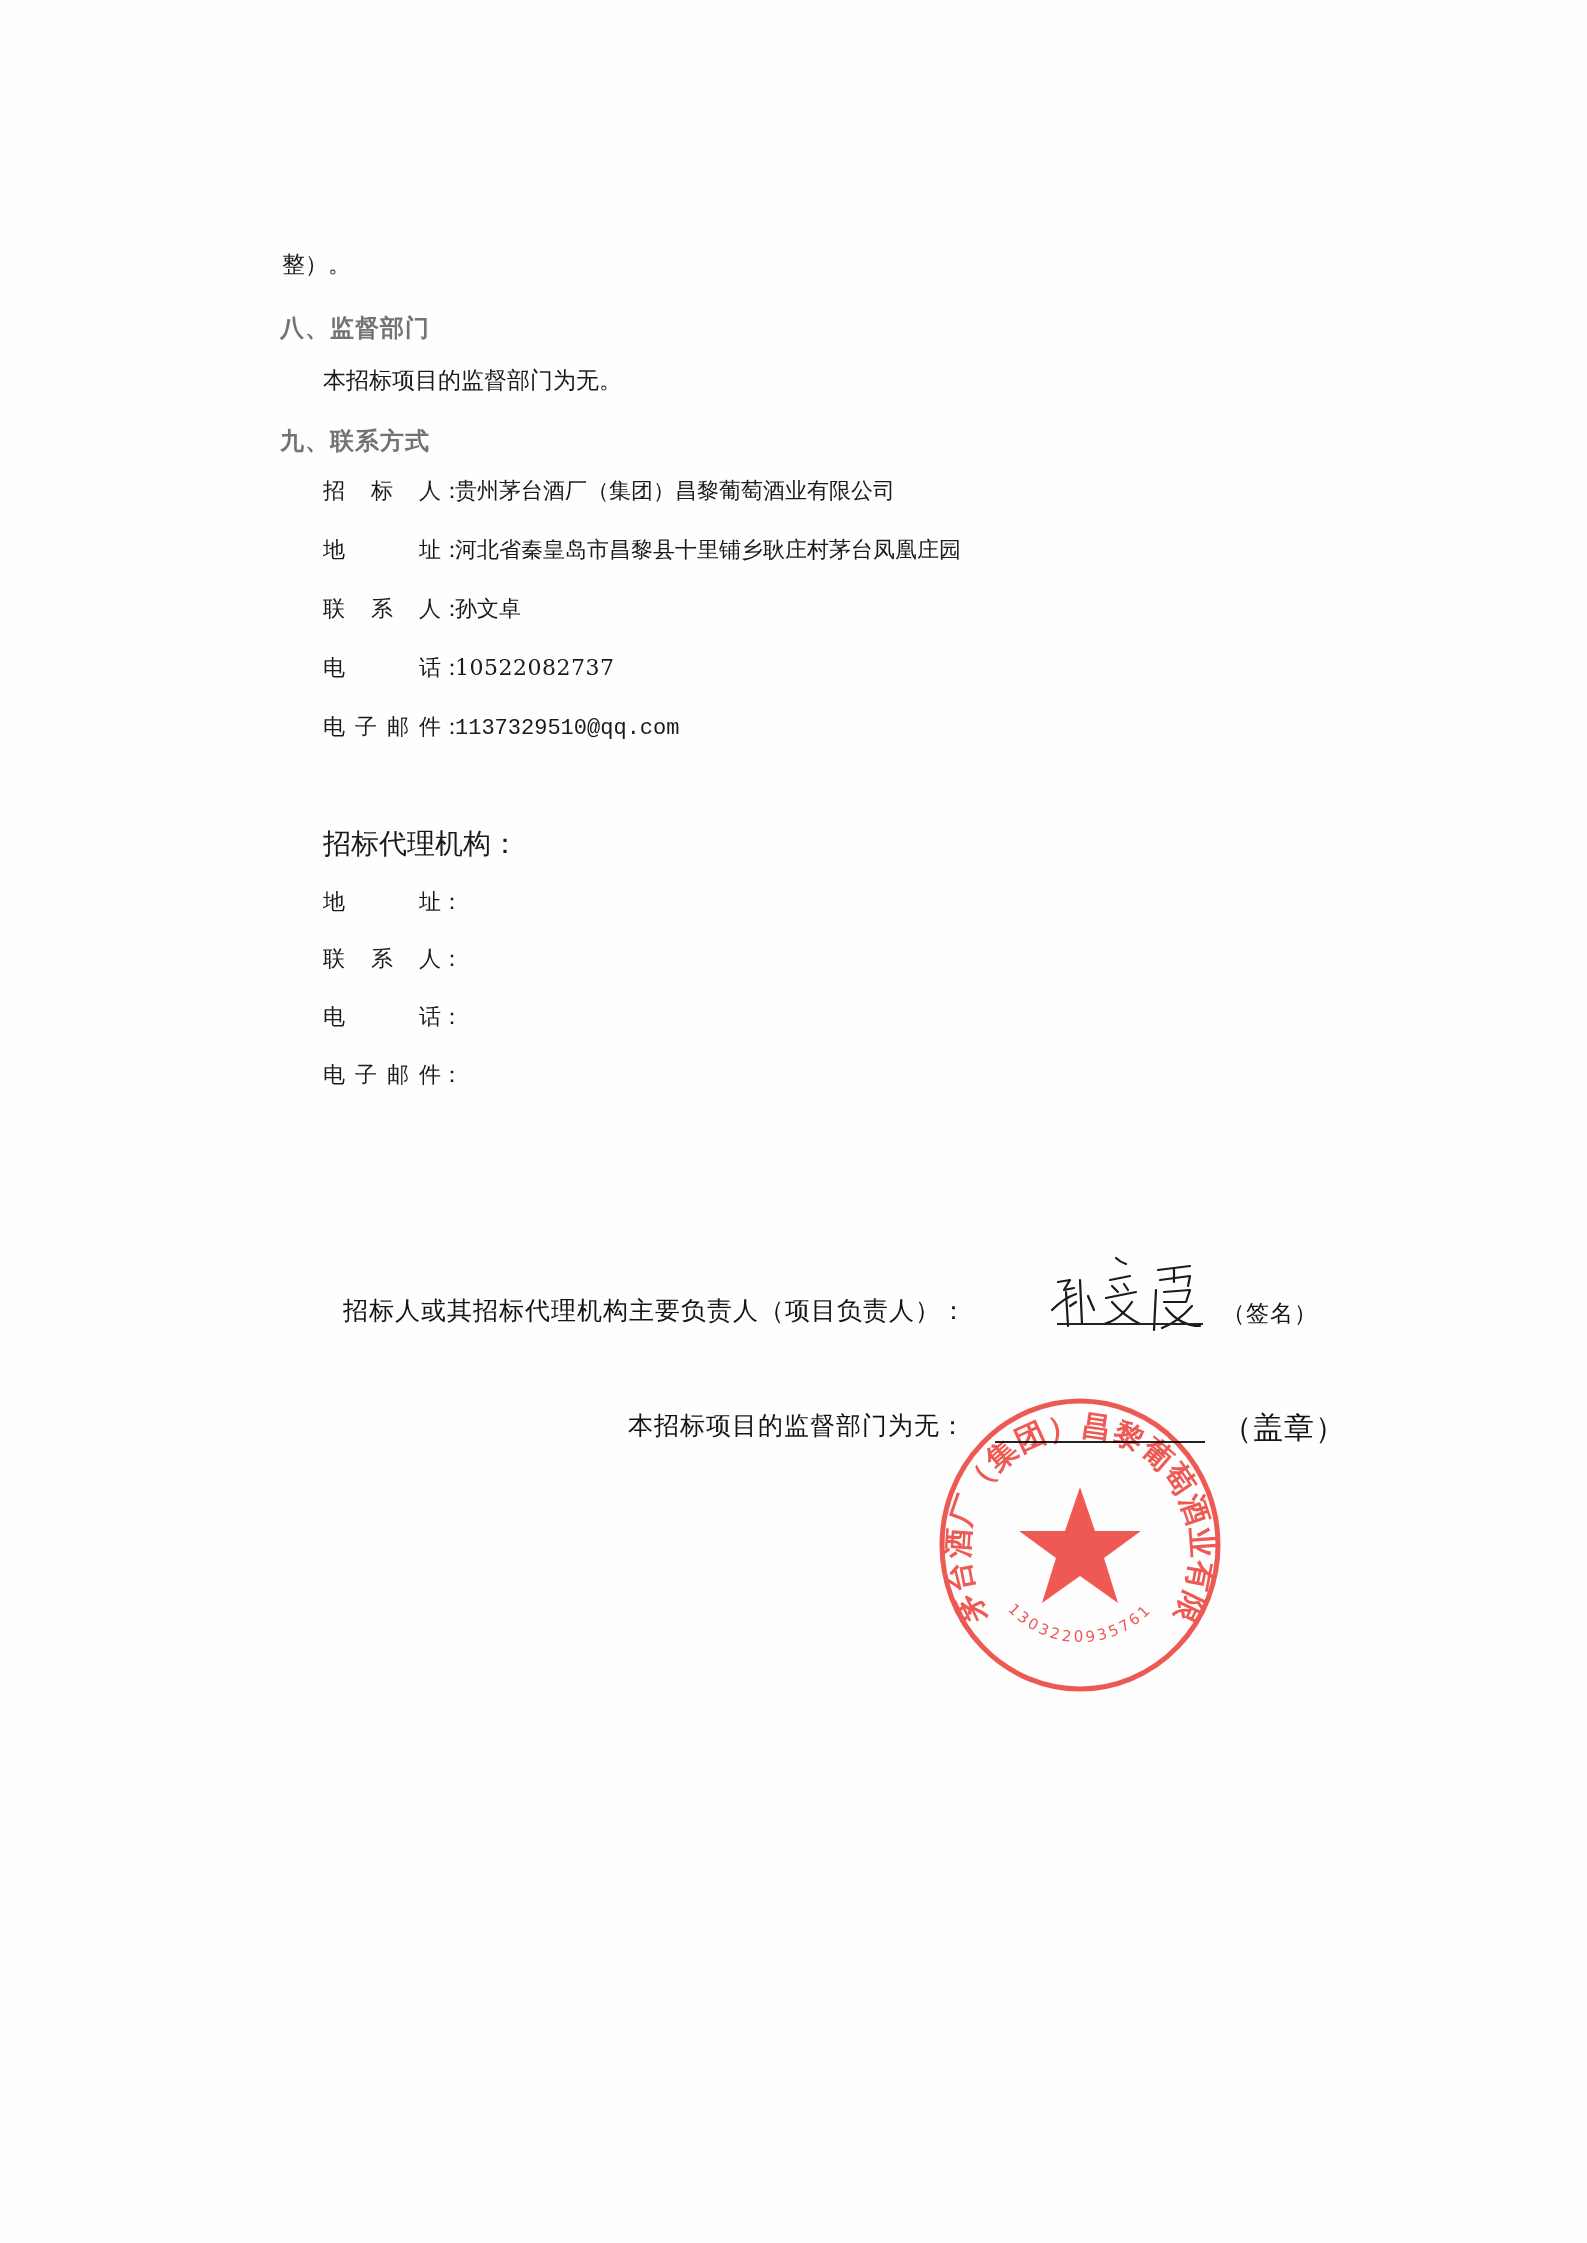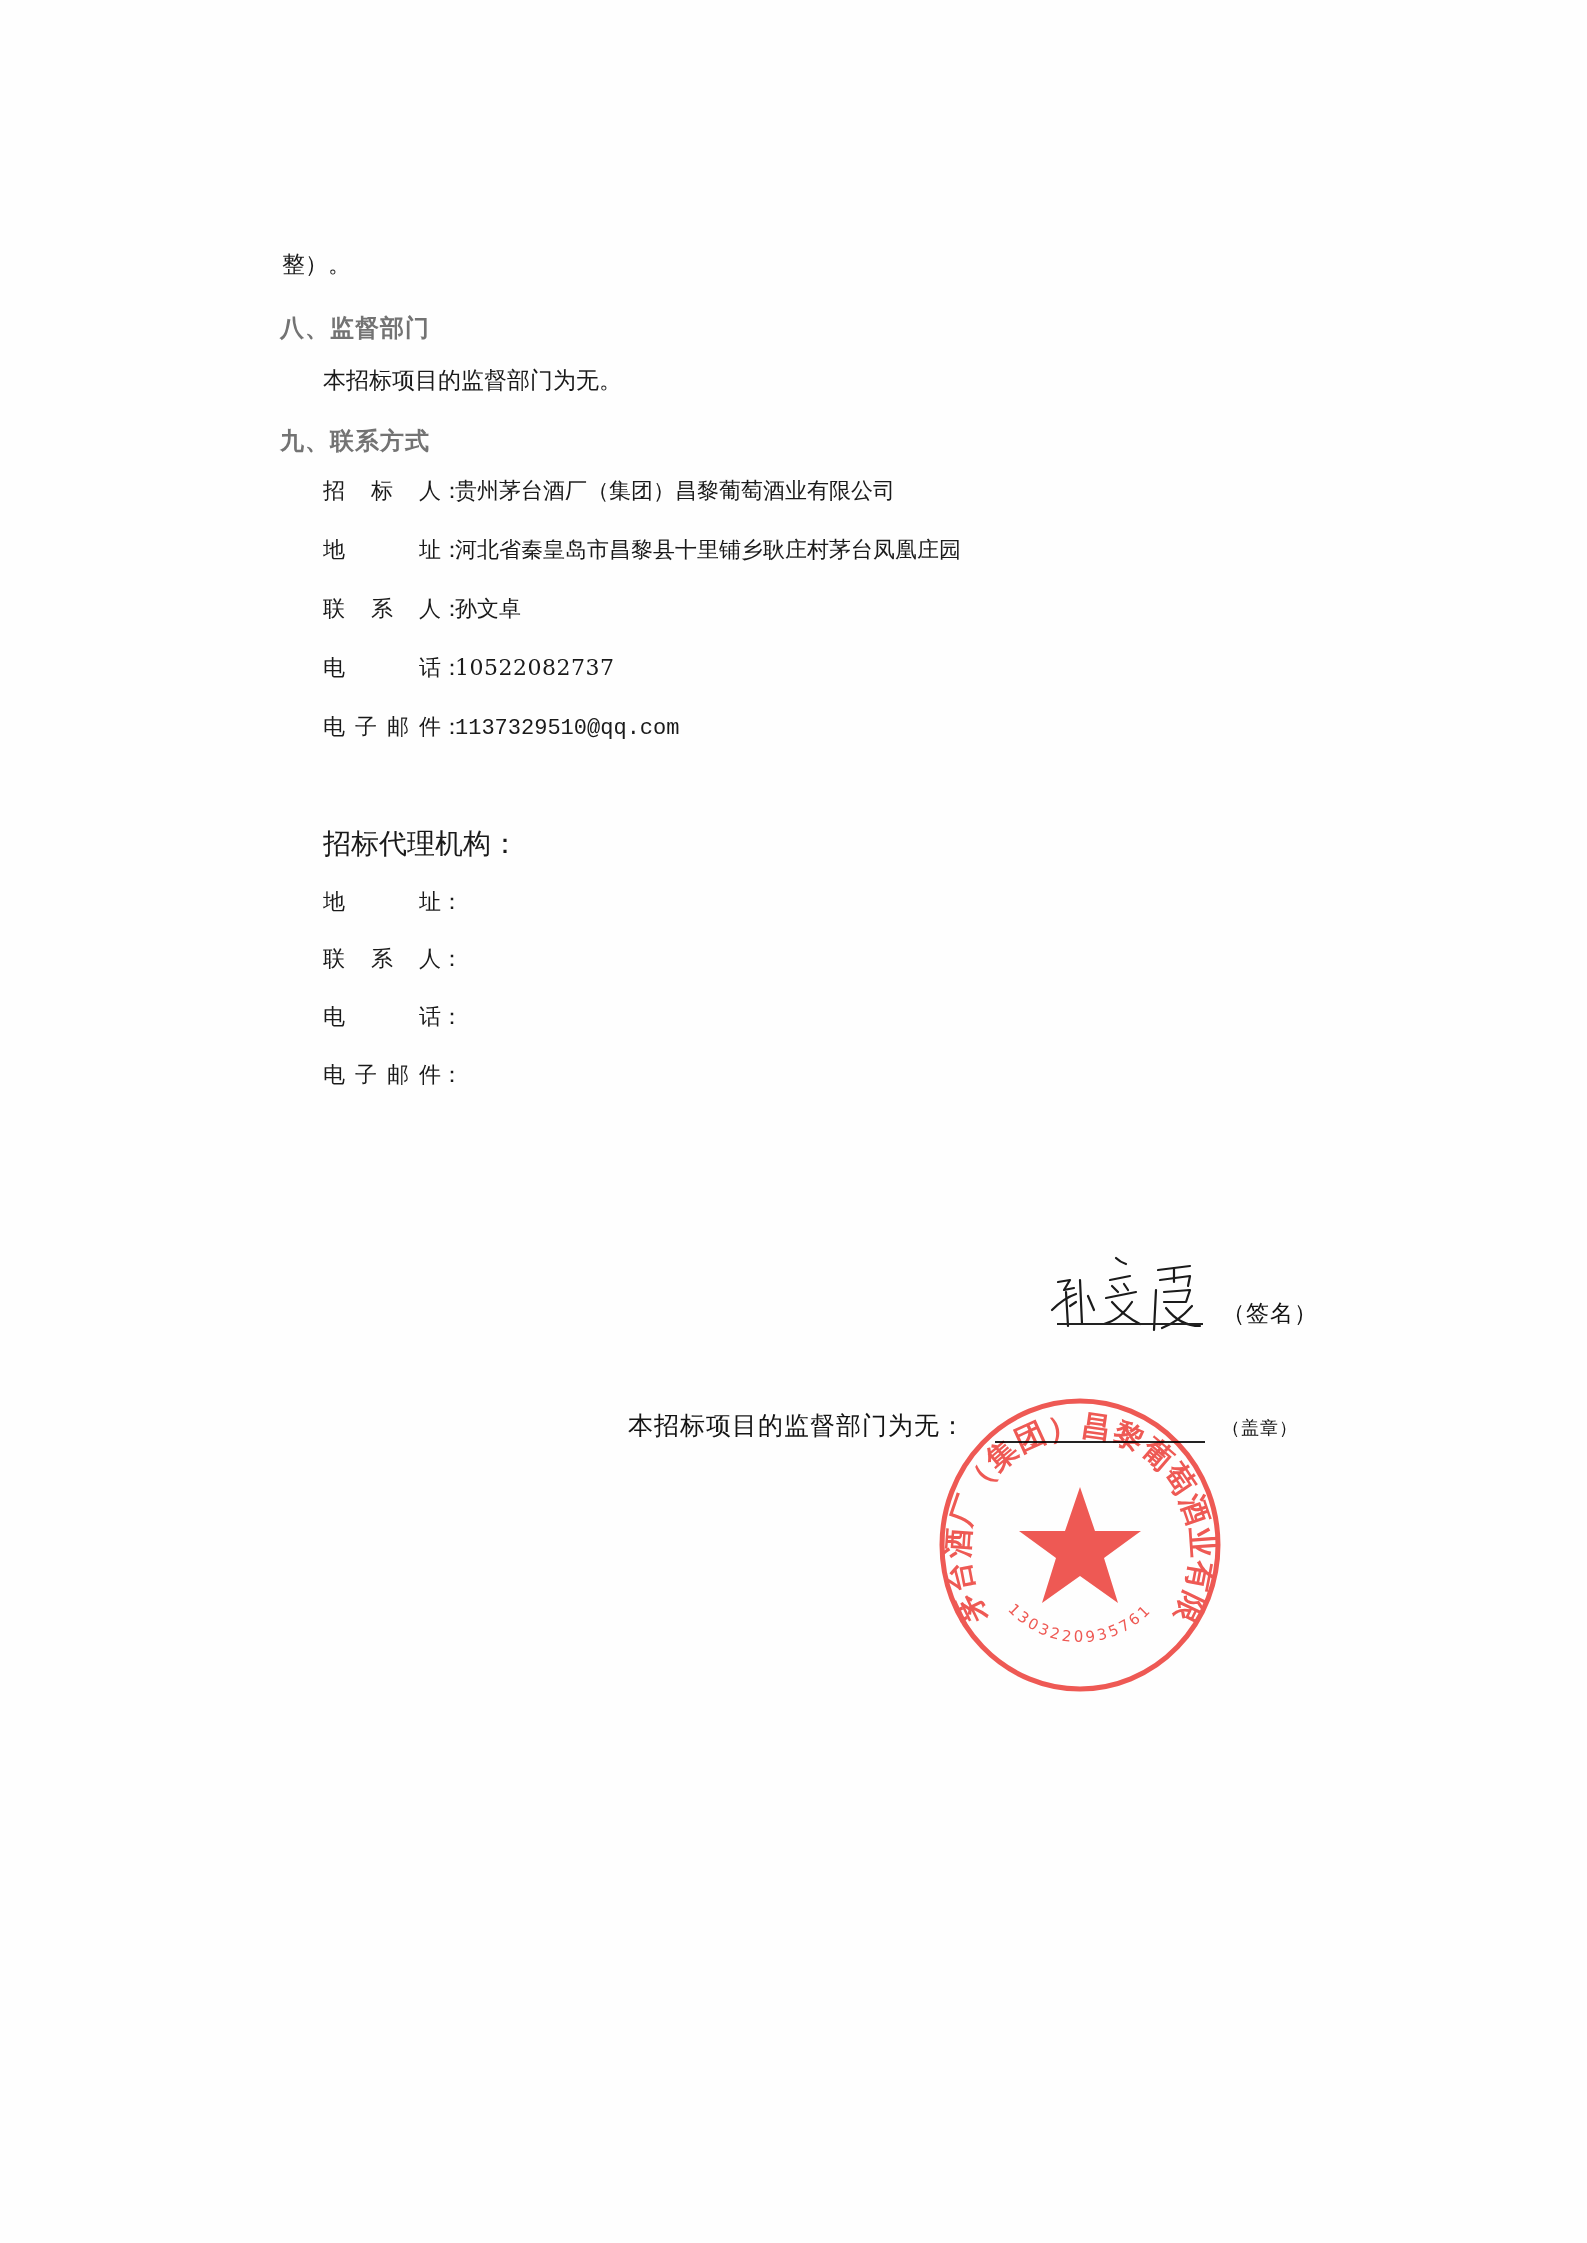--- a/index.html
+++ b/index.html
@@ -187,20 +187,21 @@
     <span class="lbl">
       <span>电</span>
       <span>子</span>
       <span>邮</span>
       <span>件</span>
     </span>
     <span class="colon">：</span>
     <span class="val"></span>
   </div>
 
+  <div class="abs sign-text" style="left:343px; top:1296px;">招标人或其招标代理机构主要负责人（项目负责人）：</div>
 
   <svg class="signature-svg" style="left:1040px; top:1240px;" width="180" height="100" viewBox="0 0 180 100">
     <g fill="none" stroke="#1a1a1a" stroke-width="2.2" stroke-linecap="round" stroke-linejoin="round">
 
       <path d="M18 42 L30 40 L24 50 L34 48"></path>
       <path d="M12 70 Q24 58 36 54"></path>
       <path d="M26 52 L28 86"></path>
       <path d="M40 40 L42 84"></path>
       <path d="M48 56 L54 70"></path>
       <path d="M36 62 L30 66"></path>
@@ -220,21 +221,21 @@
       <path d="M126 68 Q140 86 160 86"></path>
       <path d="M152 66 Q138 82 122 88"></path>
     </g>
   </svg>
   <div class="sign-underline" style="left:1057px; top:1323px; width:146px; height:2px;"></div>
 
   <div class="abs sign-text" style="left:1222px; top:1298px; font-size:23px;">（签名）</div>
 
   <div class="abs sign-text" style="left:628px; top:1411px;">本招标项目的监督部门为无：</div>
   <div class="sign-underline" style="left:995px; top:1441px; width:210px;"></div>
-  <div class="abs sign-text" style="left:1222px; top:1413px; font-size:18px;">（盖章）</div>
+  <div class="abs sign-text" style="left:1222px; top:1413px; font-size:30px;">（盖章）</div>
 
   <svg class="stamp" viewBox="0 0 290 300">
     <defs>
       <path id="sealArc" d="M 58 230 A 112 116 0 1 1 232 230"></path>
       <path id="sealNumArc" d="M 70 212 A 100 104 0 0 0 220 212"></path>
     </defs>
     <ellipse cx="145" cy="150" rx="138" ry="144" fill="none" stroke="#EE4B45" stroke-width="5"></ellipse>
     <text font-family="DejaVu Sans, sans-serif" font-size="30" font-weight="bold" fill="#EE4B45" letter-spacing="1">
       <textPath href="#sealArc" startOffset="50%" text-anchor="middle">贵州茅台酒厂（集团）昌黎葡萄酒业有限公司</textPath>
     </text>

